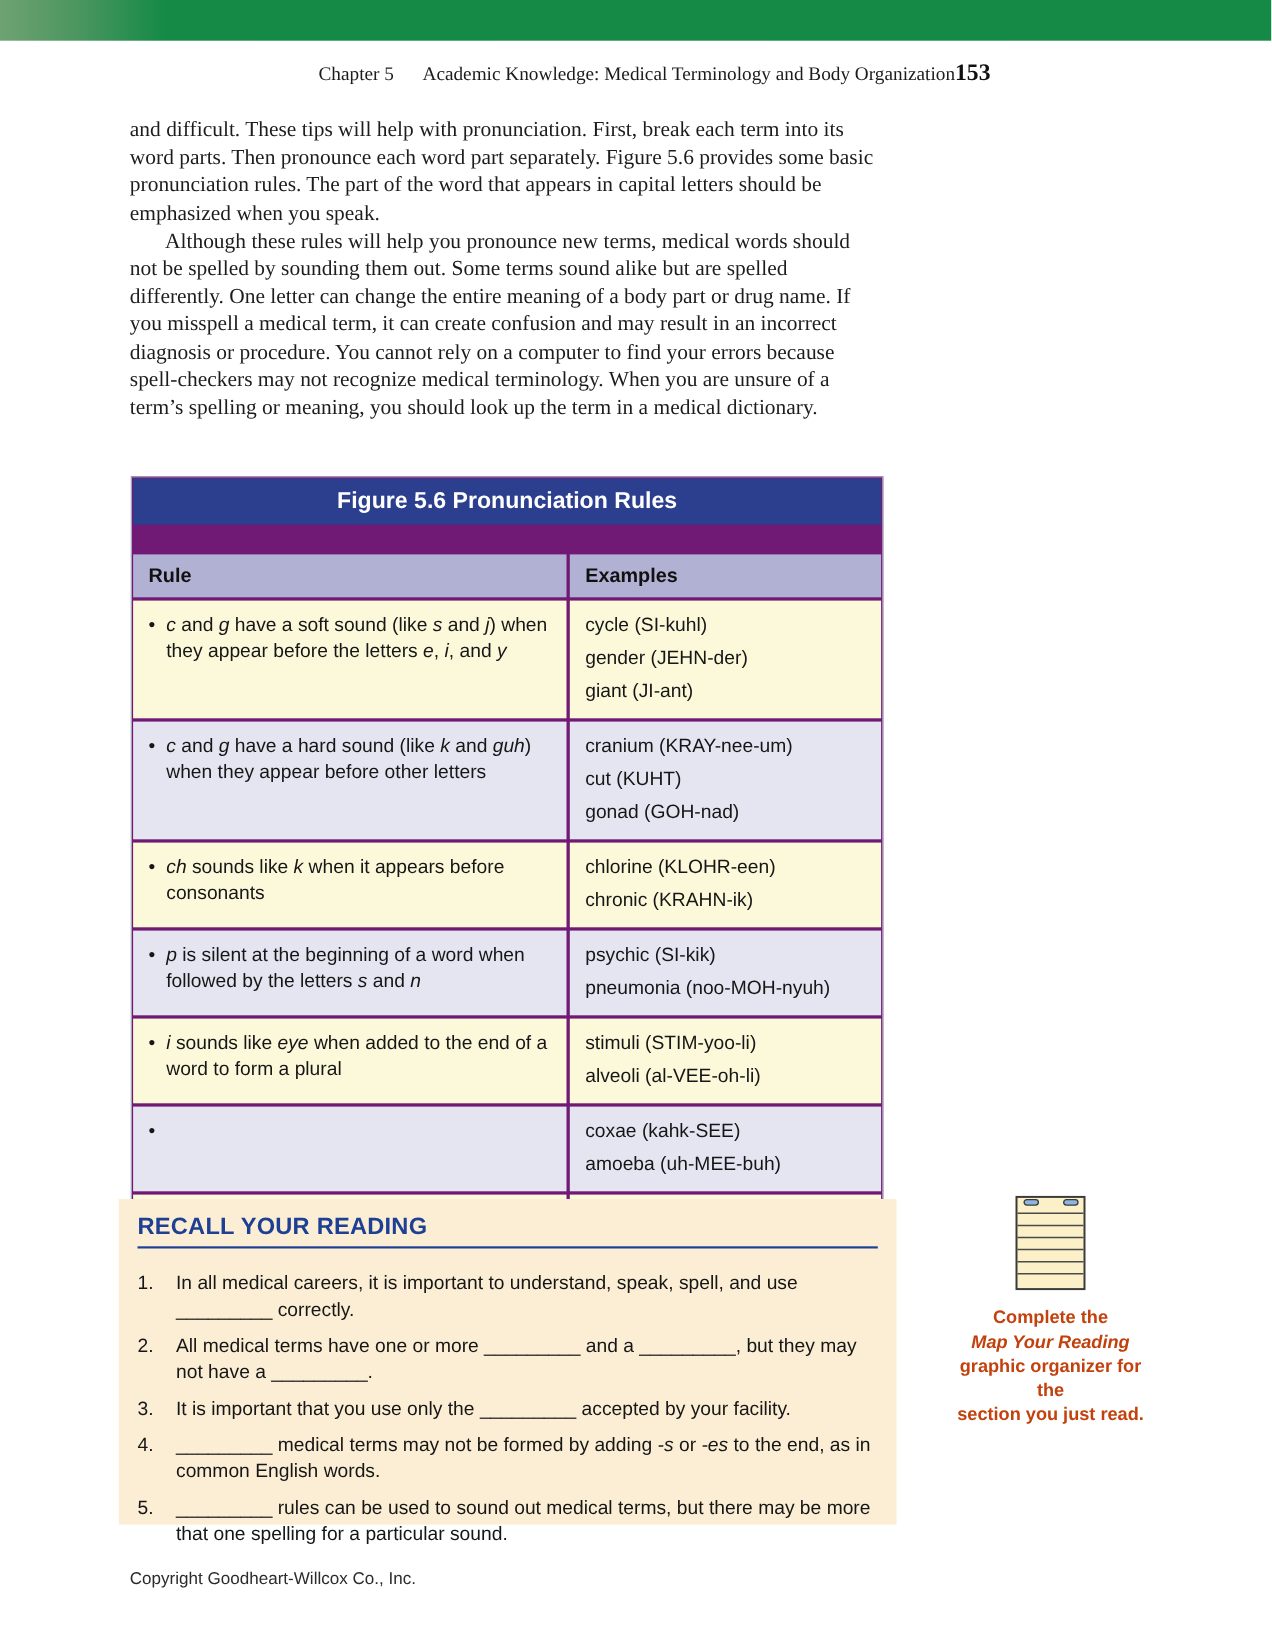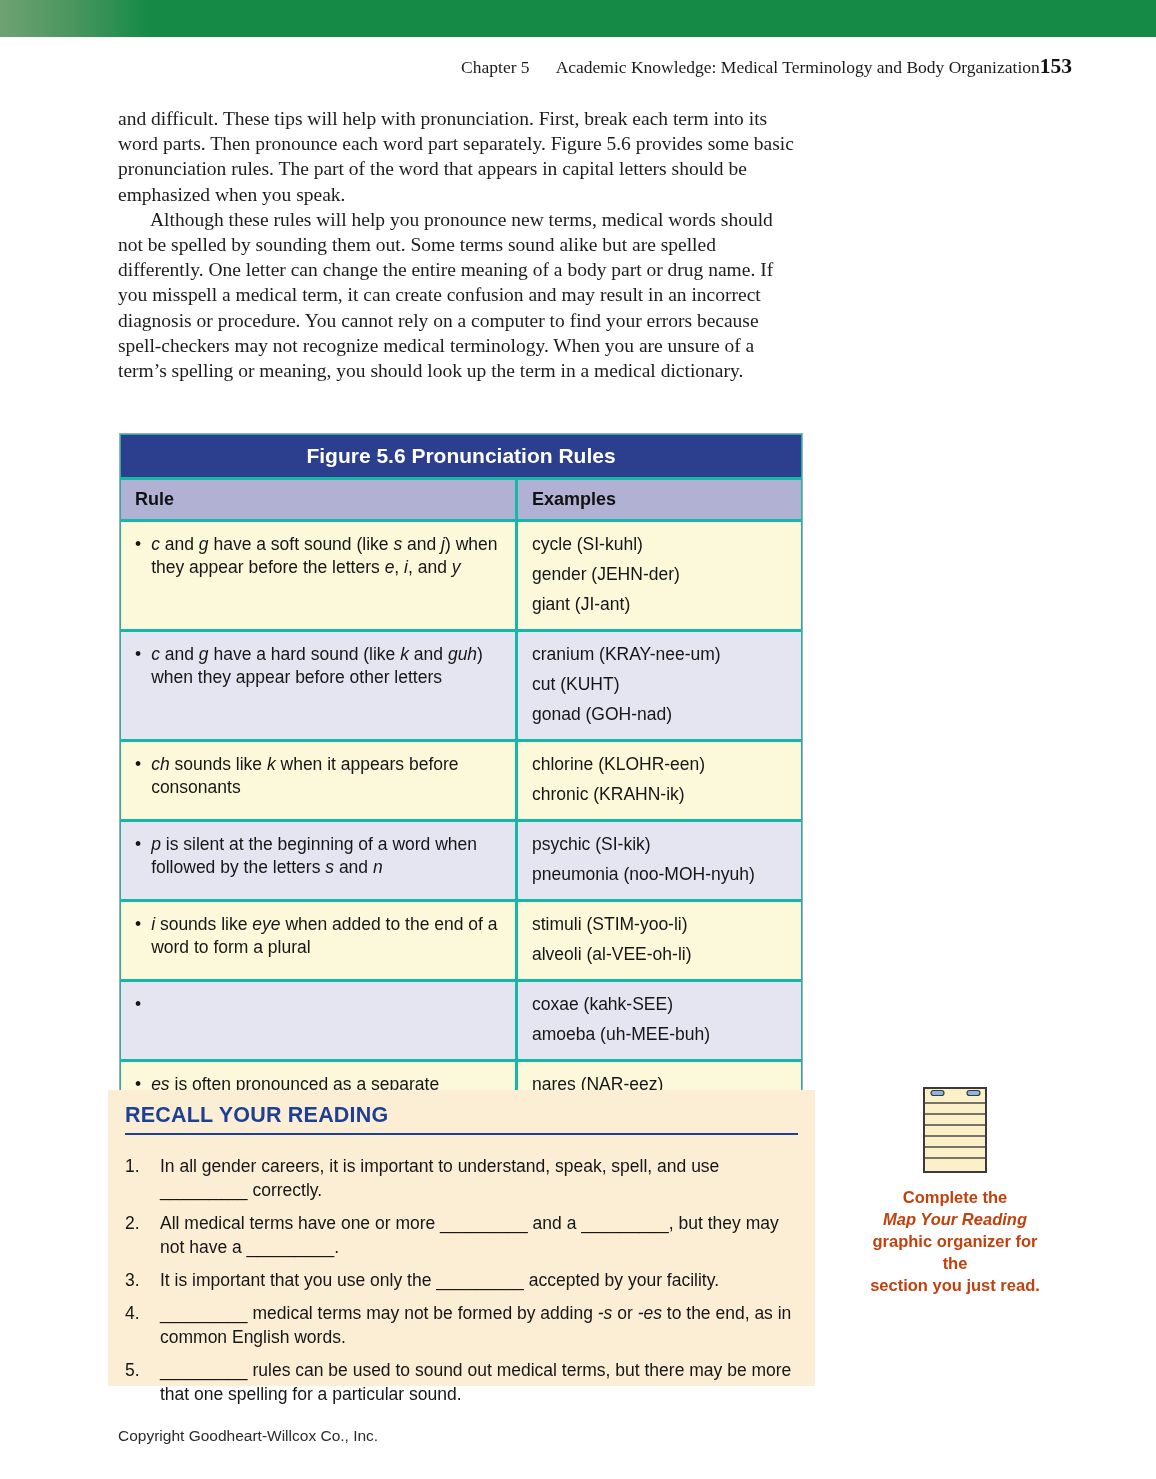--- a/index.html
+++ b/index.html
@@ -22,48 +22,48 @@
   .page{
     position:relative;width:1156px;height:1479px;background:#ffffff;
     font-family:"Liberation Serif",serif;color:var(--ink);overflow:hidden;
   }
   .green-bar{
     position:absolute;top:0;left:0;width:1156px;height:37px;
     background:linear-gradient(90deg,var(--header-green-light) 0%,#4c9660 6%,var(--header-green-dark) 13%,var(--header-green-dark) 100%);
   }
   .running-head{
     position:absolute;top:54px;left:118px;width:954px;
-    display:flex;justify-content:flex-end;align-items:baseline;
+    display:flex;justify-content:center;align-items:baseline;
   }
   .rh-left{font-size:17.5px;color:#1b1b1b;}
   .rh-left .chapter-label{margin-right:26px;}
   .page-number{font-size:21.5px;font-weight:bold;color:#111;}
   .body-copy{
     position:absolute;top:106px;left:118px;width:682px;
     font-size:19.5px;line-height:25.2px;color:var(--ink);
   }
   .body-copy p.indent{text-indent:32px;}
   
   .pron-table{
     position:absolute;top:433px;left:119px;width:684px;
-    border:1.5px solid var(--table-border);background:#14b8a6;
+    border:1.5px solid var(--table-border);background:#701a75;
     display:flex;flex-direction:column;gap:3px;padding:1px;
     font-family:"Liberation Sans",sans-serif;
   }
   .tbl-title{
     background:var(--table-title-bg);color:var(--table-title-text);
     text-align:center;font-weight:bold;font-size:21px;
     height:42px;line-height:42px;
   }
   .tbl-hd,.tbl-row{display:flex;gap:3px;}
   .c-rule{width:394px;flex:none;}
   .c-ex{flex:1;}
   .hd-cell{
     background:var(--table-header-bg);font-weight:bold;font-size:18px;
-    color:#111;padding:9px 14px;
+    color:#111;padding:9px 14px;margin-top:24px;
   }
   .cell{padding:11px 14px 13px;font-size:17.5px;line-height:23px;color:#161616;}
   .row-cream .cell{background:var(--row-cream);}
   .row-lav .cell{background:var(--row-lavender);}
   .rule-cell{display:flex;gap:10px;}
   .bullet{flex:none;}
   .ex-line{margin-bottom:7px;}
   .ex-line:last-child{margin-bottom:0;}
   
   .recall-box{
@@ -186,21 +186,21 @@
           </div>
         </div></div>
   </div>
 
   <div class="recall-box">
     <div class="recall-heading">RECALL YOUR READING</div>
     <div class="recall-rule"></div>
     <div class="recall-list" id="recall-list">
         <div class="q">
           <span class="q-num">1.</span>
-          <span class="q-text">In all gender careers, it is important to understand, speak, spell, and use _________ correctly.</span>
+          <span class="q-text">In all medical careers, it is important to understand, speak, spell, and use _________ correctly.</span>
         </div>
         <div class="q">
           <span class="q-num">2.</span>
           <span class="q-text">All medical terms have one or more _________ and a _________, but they may not have a _________.</span>
         </div>
         <div class="q">
           <span class="q-num">3.</span>
           <span class="q-text">It is important that you use only the _________ accepted by your facility.</span>
         </div>
         <div class="q">

